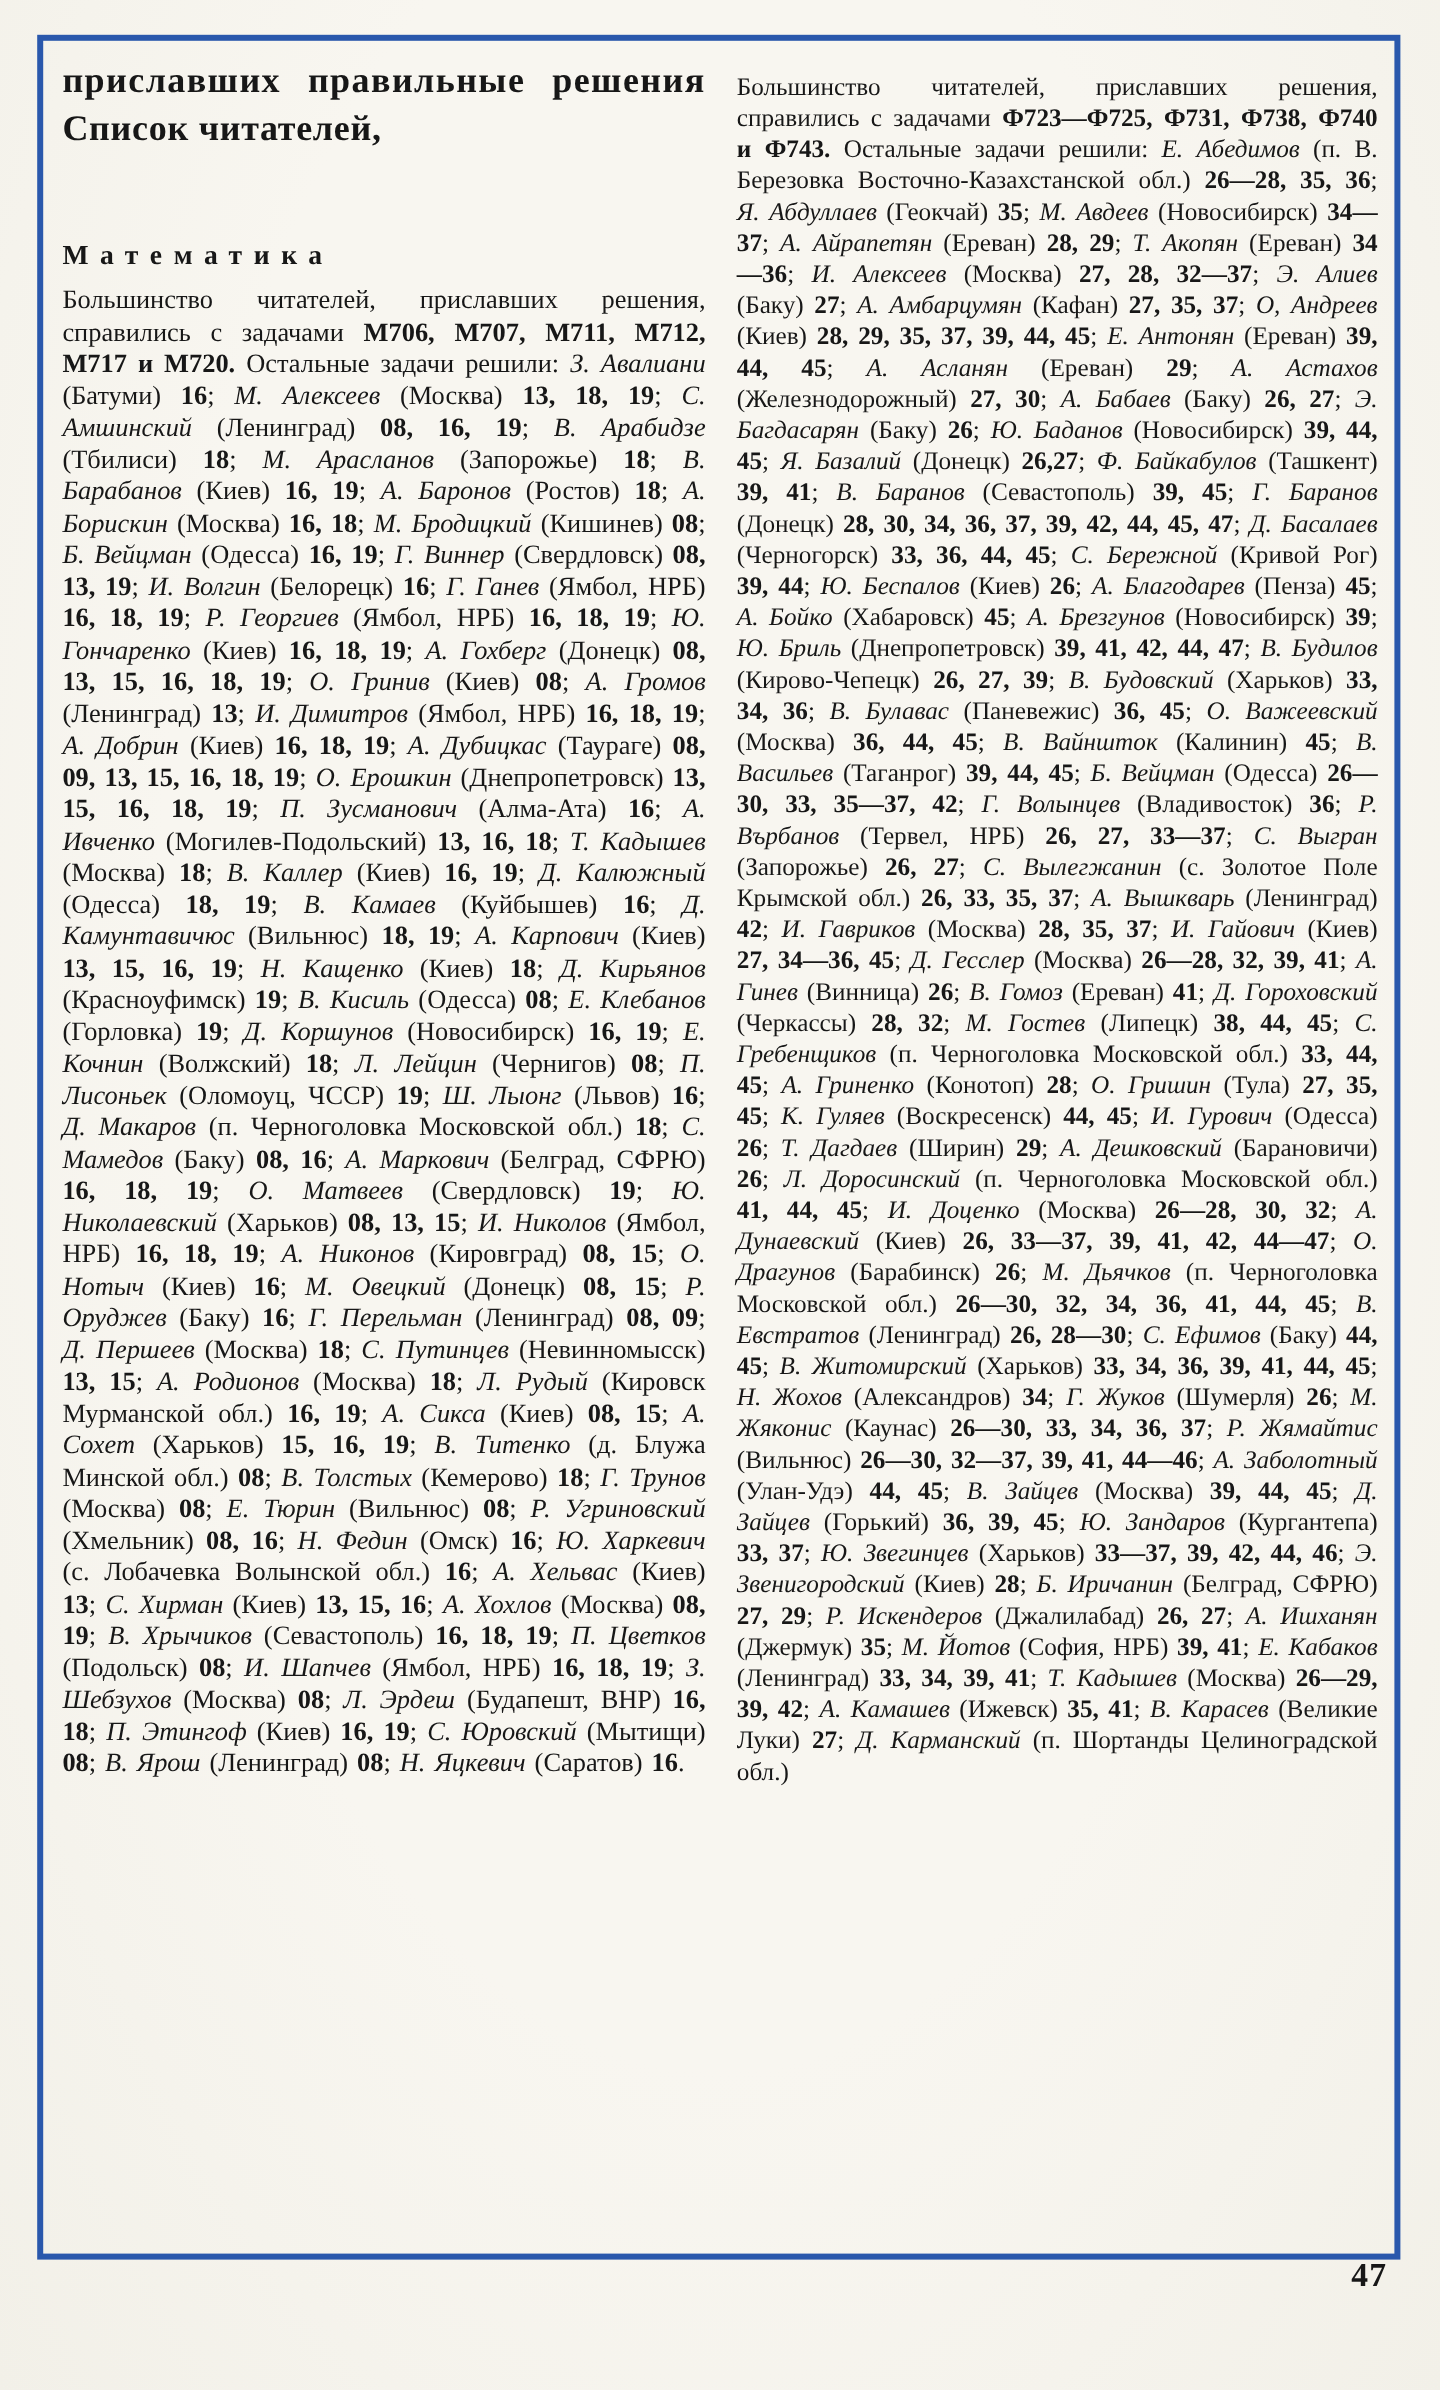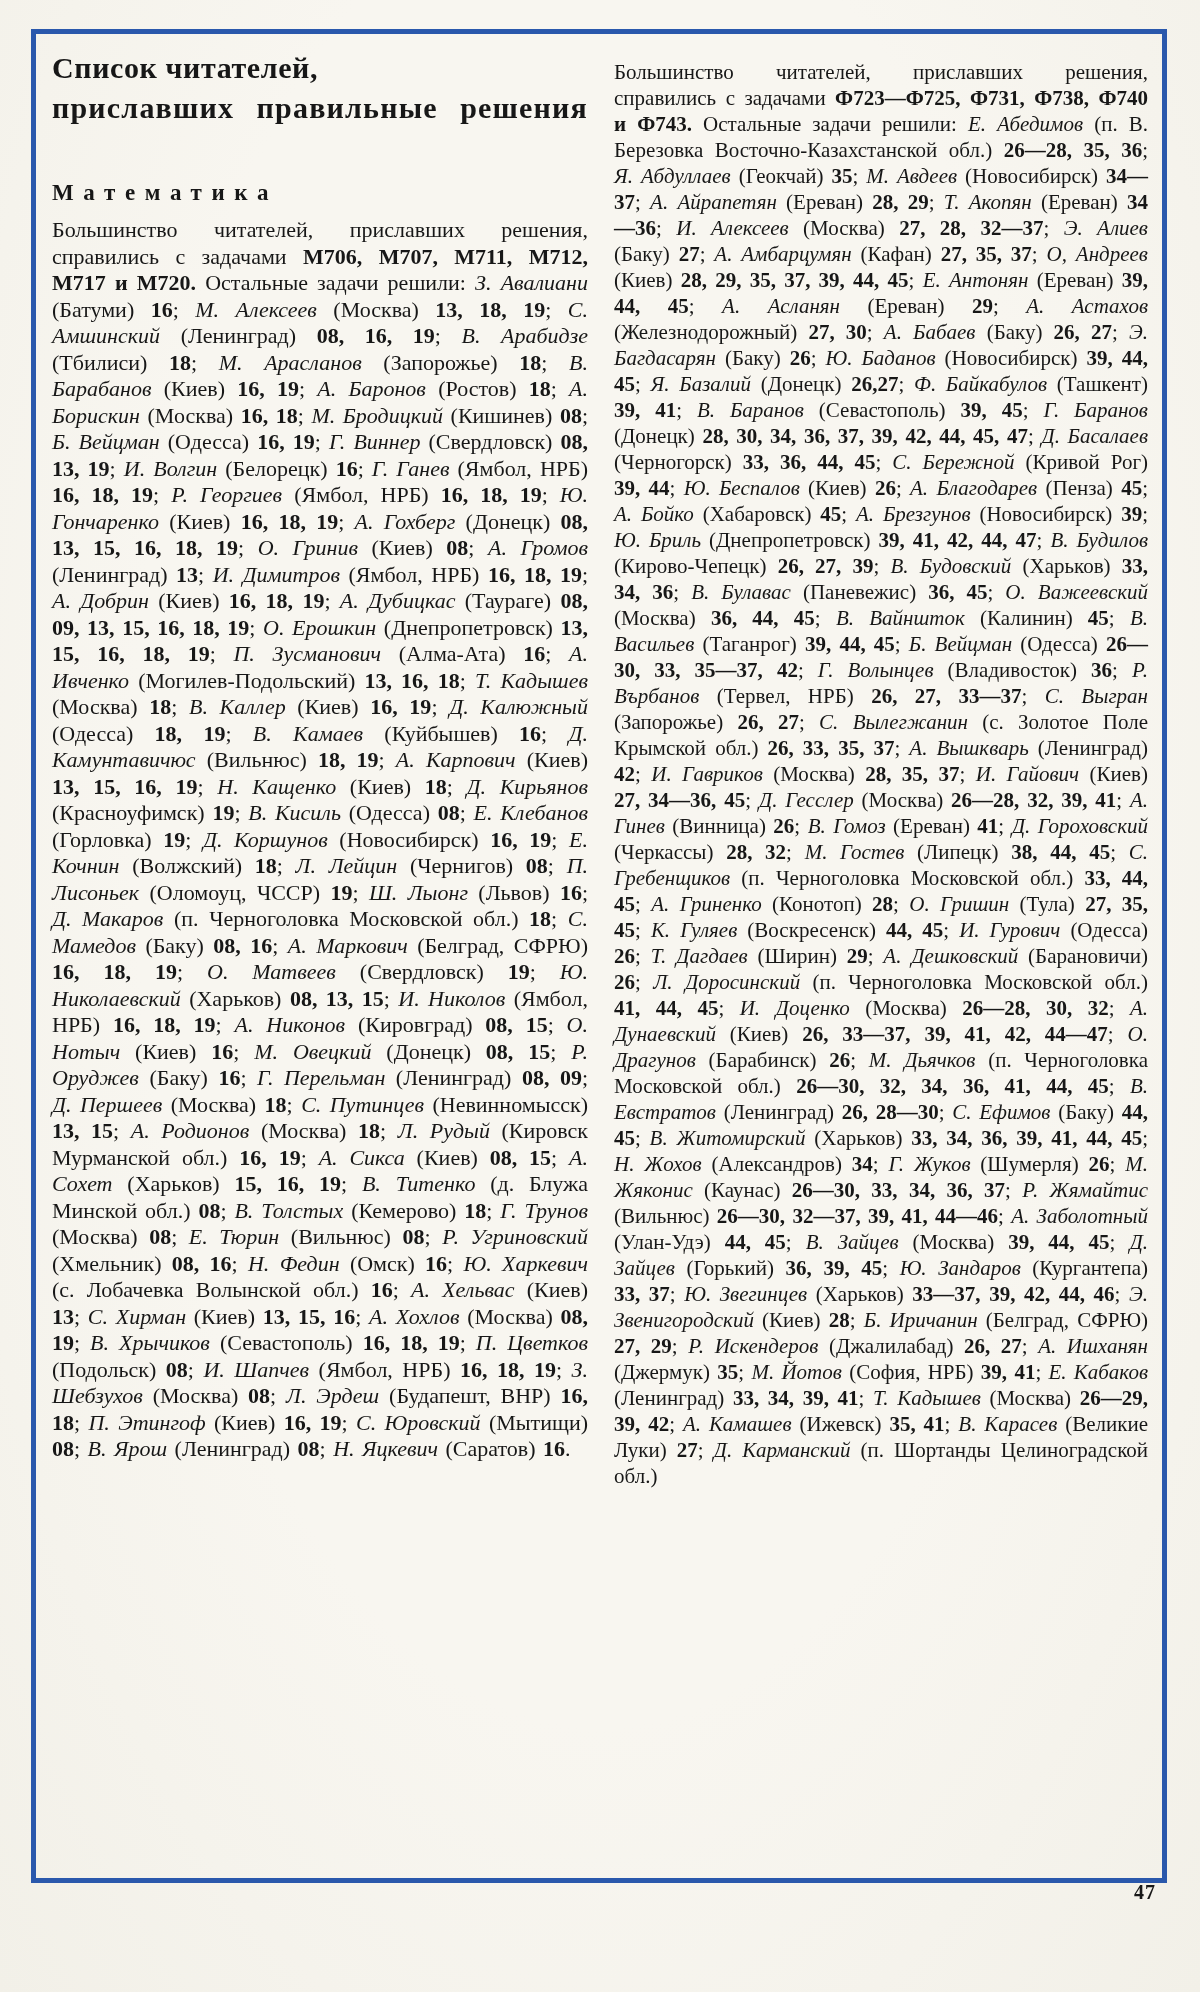--- a/index.html
+++ b/index.html
@@ -34,45 +34,45 @@
   }
   .intro{
     margin:26px 0 0 0;
     font-weight:bold;font-size:22px;line-height:28px;
     text-align:justify;word-spacing:2px;
   }
   .sec-heading{
     font-weight:bold;font-size:23px;letter-spacing:0.42em;
     white-space:nowrap;
   }
-  .col-left .sec-heading{margin-top:52px;}
+  .col-left .sec-heading{margin-top:72px;}
   .col-right .sec-heading{margin-top:2px;}
   .body{
     margin:11px 0 0 0;
     text-align:justify;
     word-spacing:0.09em;
   }
   .col-left .body{font-size:22px;line-height:26.5px;}
   .col-right .body{font-size:21px;line-height:26px;}
   .body i{font-style:italic;}
   .body b{font-weight:bold;}
   .page-number{
     position:absolute;top:1881px;left:1056px;width:100px;
-    text-align:right;font-size:20px;font-weight:bold;letter-spacing:1px;
+    text-align:right;font-size:28px;font-weight:bold;letter-spacing:1px;
   }
 </style>
 </head>
 <body>
 
 <div class="frame">
   <div class="cols">
 
     <div class="col-left">
+      <div class="title-line l2">приславших правильные решения</div>
       <div class="title-line">Список читателей,</div>
-      <div class="title-line l2">приславших правильные решения</div>
 
 
       <div class="sec-heading">Математика</div>
       <p class="body"><span>Большинство читателей, приславших решения, справились с задачами </span><b>М706, М707, М711, М712, М717 и М720.</b><span> Остальные задачи решили: </span><span><span><i>З. Авалиани</i> (Батуми) <b>16</b>; </span><span><i>М. Алексеев</i> (Москва) <b>13, 18, 19</b>; </span><span><i>С. Амшинский</i> (Ленинград) <b>08, 16, 19</b>; </span><span><i>В. Арабидзе</i> (Тбилиси) <b>18</b>; </span><span><i>М. Арасланов</i> (Запорожье) <b>18</b>; </span><span><i>В. Барабанов</i> (Киев) <b>16, 19</b>; </span><span><i>А. Баронов</i> (Ростов) <b>18</b>; </span><span><i>А. Борискин</i> (Москва) <b>16, 18</b>; </span><span><i>М. Бродицкий</i> (Кишинев) <b>08</b>; </span><span><i>Б. Вейцман</i> (Одесса) <b>16, 19</b>; </span><span><i>Г. Виннер</i> (Свердловск) <b>08, 13, 19</b>; </span><span><i>И. Волгин</i> (Белорецк) <b>16</b>; </span><span><i>Г. Ганев</i> (Ямбол, НРБ) <b>16, 18, 19</b>; </span><span><i>Р. Георгиев</i> (Ямбол, НРБ) <b>16, 18, 19</b>; </span><span><i>Ю. Гончаренко</i> (Киев) <b>16, 18, 19</b>; </span><span><i>А. Гохберг</i> (Донецк) <b>08, 13, 15, 16, 18, 19</b>; </span><span><i>О. Гринив</i> (Киев) <b>08</b>; </span><span><i>А. Громов</i> (Ленинград) <b>13</b>; </span><span><i>И. Димитров</i> (Ямбол, НРБ) <b>16, 18, 19</b>; </span><span><i>А. Добрин</i> (Киев) <b>16, 18, 19</b>; </span><span><i>А. Дубицкас</i> (Таураге) <b>08, 09, 13, 15, 16, 18, 19</b>; </span><span><i>О. Ерошкин</i> (Днепропетровск) <b>13, 15, 16, 18, 19</b>; </span><span><i>П. Зусманович</i> (Алма-Ата) <b>16</b>; </span><span><i>А. Ивченко</i> (Могилев-Подольский) <b>13, 16, 18</b>; </span><span><i>Т. Кадышев</i> (Москва) <b>18</b>; </span><span><i>В. Каллер</i> (Киев) <b>16, 19</b>; </span><span><i>Д. Калюжный</i> (Одесса) <b>18, 19</b>; </span><span><i>В. Камаев</i> (Куйбышев) <b>16</b>; </span><span><i>Д. Камунтавичюс</i> (Вильнюс) <b>18, 19</b>; </span><span><i>А. Карпович</i> (Киев) <b>13, 15, 16, 19</b>; </span><span><i>Н. Кащенко</i> (Киев) <b>18</b>; </span><span><i>Д. Кирьянов</i> (Красноуфимск) <b>19</b>; </span><span><i>В. Кисиль</i> (Одесса) <b>08</b>; </span><span><i>Е. Клебанов</i> (Горловка) <b>19</b>; </span><span><i>Д. Коршунов</i> (Новосибирск) <b>16, 19</b>; </span><span><i>Е. Кочнин</i> (Волжский) <b>18</b>; </span><span><i>Л. Лейцин</i> (Чернигов) <b>08</b>; </span><span><i>П. Лисоньек</i> (Оломоуц, ЧССР) <b>19</b>; </span><span><i>Ш. Лыонг</i> (Львов) <b>16</b>; </span><span><i>Д. Макаров</i> (п. Черноголовка Московской обл.) <b>18</b>; </span><span><i>С. Мамедов</i> (Баку) <b>08, 16</b>; </span><span><i>А. Маркович</i> (Белград, СФРЮ) <b>16, 18, 19</b>; </span><span><i>О. Матвеев</i> (Свердловск) <b>19</b>; </span><span><i>Ю. Николаевский</i> (Харьков) <b>08, 13, 15</b>; </span><span><i>И. Николов</i> (Ямбол, НРБ) <b>16, 18, 19</b>; </span><span><i>А. Никонов</i> (Кировград) <b>08, 15</b>; </span><span><i>О. Нотыч</i> (Киев) <b>16</b>; </span><span><i>М. Овецкий</i> (Донецк) <b>08, 15</b>; </span><span><i>Р. Оруджев</i> (Баку) <b>16</b>; </span><span><i>Г. Перельман</i> (Ленинград) <b>08, 09</b>; </span><span><i>Д. Першеев</i> (Москва) <b>18</b>; </span><span><i>С. Путинцев</i> (Невинномысск) <b>13, 15</b>; </span><span><i>А. Родионов</i> (Москва) <b>18</b>; </span><span><i>Л. Рудый</i> (Кировск Мурманской обл.) <b>16, 19</b>; </span><span><i>А. Сикса</i> (Киев) <b>08, 15</b>; </span><span><i>А. Сохет</i> (Харьков) <b>15, 16, 19</b>; </span><span><i>В. Титенко</i> (д. Блужа Минской обл.) <b>08</b>; </span><span><i>В. Толстых</i> (Кемерово) <b>18</b>; </span><span><i>Г. Трунов</i> (Москва) <b>08</b>; </span><span><i>Е. Тюрин</i> (Вильнюс) <b>08</b>; </span><span><i>Р. Угриновский</i> (Хмельник) <b>08, 16</b>; </span><span><i>Н. Федин</i> (Омск) <b>16</b>; </span><span><i>Ю. Харкевич</i> (с. Лобачевка Волынской обл.) <b>16</b>; </span><span><i>А. Хельвас</i> (Киев) <b>13</b>; </span><span><i>С. Хирман</i> (Киев) <b>13, 15, 16</b>; </span><span><i>А. Хохлов</i> (Москва) <b>08, 19</b>; </span><span><i>В. Хрычиков</i> (Севастополь) <b>16, 18, 19</b>; </span><span><i>П. Цветков</i> (Подольск) <b>08</b>; </span><span><i>И. Шапчев</i> (Ямбол, НРБ) <b>16, 18, 19</b>; </span><span><i>З. Шебзухов</i> (Москва) <b>08</b>; </span><span><i>Л. Эрдеш</i> (Будапешт, ВНР) <b>16, 18</b>; </span><span><i>П. Этингоф</i> (Киев) <b>16, 19</b>; </span><span><i>С. Юровский</i> (Мытищи) <b>08</b>; </span><span><i>В. Ярош</i> (Ленинград) <b>08</b>; </span><span><i>Н. Яцкевич</i> (Саратов) <b>16</b>.</span></span></p>
     </div>
 
     <div class="col-right">
       <p class="body"><span>Большинство читателей, приславших решения, справились с задачами </span><b>Ф723—Ф725, Ф731, Ф738, Ф740 и Ф743.</b><span> Остальные задачи решили: </span><span><span><i>Е. Абедимов</i> (п. В. Березовка Восточно-Казахстанской обл.) <b>26—28, 35, 36</b>; </span><span><i>Я. Абдуллаев</i> (Геокчай) <b>35</b>; </span><span><i>М. Авдеев</i> (Новосибирск) <b>34—37</b>; </span><span><i>А. Айрапетян</i> (Ереван) <b>28, 29</b>; </span><span><i>Т. Акопян</i> (Ереван) <b>34—36</b>; </span><span><i>И. Алексеев</i> (Москва) <b>27, 28, 32—37</b>; </span><span><i>Э. Алиев</i> (Баку) <b>27</b>; </span><span><i>А. Амбарцумян</i> (Кафан) <b>27, 35, 37</b>; </span><span><i>О, Андреев</i> (Киев) <b>28, 29, 35, 37, 39, 44, 45</b>; </span><span><i>Е. Антонян</i> (Ереван) <b>39, 44, 45</b>; </span><span><i>А. Асланян</i> (Ереван) <b>29</b>; </span><span><i>А. Астахов</i> (Железнодорожный) <b>27, 30</b>; </span><span><i>А. Бабаев</i> (Баку) <b>26, 27</b>; </span><span><i>Э. Багдасарян</i> (Баку) <b>26</b>; </span><span><i>Ю. Баданов</i> (Новосибирск) <b>39, 44, 45</b>; </span><span><i>Я. Базалий</i> (Донецк) <b>26,27</b>; </span><span><i>Ф. Байкабулов</i> (Ташкент) <b>39, 41</b>; </span><span><i>В. Баранов</i> (Севастополь) <b>39, 45</b>; </span><span><i>Г. Баранов</i> (Донецк) <b>28, 30, 34, 36, 37, 39, 42, 44, 45, 47</b>; </span><span><i>Д. Басалаев</i> (Черногорск) <b>33, 36, 44, 45</b>; </span><span><i>С. Бережной</i> (Кривой Рог) <b>39, 44</b>; </span><span><i>Ю. Беспалов</i> (Киев) <b>26</b>; </span><span><i>А. Благодарев</i> (Пенза) <b>45</b>; </span><span><i>А. Бойко</i> (Хабаровск) <b>45</b>; </span><span><i>А. Брезгунов</i> (Новосибирск) <b>39</b>; </span><span><i>Ю. Бриль</i> (Днепропетровск) <b>39, 41, 42, 44, 47</b>; </span><span><i>В. Будилов</i> (Кирово-Чепецк) <b>26, 27, 39</b>; </span><span><i>В. Будовский</i> (Харьков) <b>33, 34, 36</b>; </span><span><i>В. Булавас</i> (Паневежис) <b>36, 45</b>; </span><span><i>О. Важеевский</i> (Москва) <b>36, 44, 45</b>; </span><span><i>В. Вайншток</i> (Калинин) <b>45</b>; </span><span><i>В. Васильев</i> (Таганрог) <b>39, 44, 45</b>; </span><span><i>Б. Вейцман</i> (Одесса) <b>26—30, 33, 35—37, 42</b>; </span><span><i>Г. Волынцев</i> (Владивосток) <b>36</b>; </span><span><i>Р. Върбанов</i> (Тервел, НРБ) <b>26, 27, 33—37</b>; </span><span><i>С. Выгран</i> (Запорожье) <b>26, 27</b>; </span><span><i>С. Вылегжанин</i> (с. Золотое Поле Крымской обл.) <b>26, 33, 35, 37</b>; </span><span><i>А. Вышкварь</i> (Ленинград) <b>42</b>; </span><span><i>И. Гавриков</i> (Москва) <b>28, 35, 37</b>; </span><span><i>И. Гайович</i> (Киев) <b>27, 34—36, 45</b>; </span><span><i>Д. Гесслер</i> (Москва) <b>26—28, 32, 39, 41</b>; </span><span><i>А. Гинев</i> (Винница) <b>26</b>; </span><span><i>В. Гомоз</i> (Ереван) <b>41</b>; </span><span><i>Д. Гороховский</i> (Черкассы) <b>28, 32</b>; </span><span><i>М. Гостев</i> (Липецк) <b>38, 44, 45</b>; </span><span><i>С. Гребенщиков</i> (п. Черноголовка Московской обл.) <b>33, 44, 45</b>; </span><span><i>А. Гриненко</i> (Конотоп) <b>28</b>; </span><span><i>О. Гришин</i> (Тула) <b>27, 35, 45</b>; </span><span><i>К. Гуляев</i> (Воскресенск) <b>44, 45</b>; </span><span><i>И. Гурович</i> (Одесса) <b>26</b>; </span><span><i>Т. Дагдаев</i> (Ширин) <b>29</b>; </span><span><i>А. Дешковский</i> (Барановичи) <b>26</b>; </span><span><i>Л. Доросинский</i> (п. Черноголовка Московской обл.) <b>41, 44, 45</b>; </span><span><i>И. Доценко</i> (Москва) <b>26—28, 30, 32</b>; </span><span><i>А. Дунаевский</i> (Киев) <b>26, 33—37, 39, 41, 42, 44—47</b>; </span><span><i>О. Драгунов</i> (Барабинск) <b>26</b>; </span><span><i>М. Дьячков</i> (п. Черноголовка Московской обл.) <b>26—30, 32, 34, 36, 41, 44, 45</b>; </span><span><i>В. Евстратов</i> (Ленинград) <b>26, 28—30</b>; </span><span><i>С. Ефимов</i> (Баку) <b>44, 45</b>; </span><span><i>В. Житомирский</i> (Харьков) <b>33, 34, 36, 39, 41, 44, 45</b>; </span><span><i>Н. Жохов</i> (Александров) <b>34</b>; </span><span><i>Г. Жуков</i> (Шумерля) <b>26</b>; </span><span><i>М. Жяконис</i> (Каунас) <b>26—30, 33, 34, 36, 37</b>; </span><span><i>Р. Жямайтис</i> (Вильнюс) <b>26—30, 32—37, 39, 41, 44—46</b>; </span><span><i>А. Заболотный</i> (Улан-Удэ) <b>44, 45</b>; </span><span><i>В. Зайцев</i> (Москва) <b>39, 44, 45</b>; </span><span><i>Д. Зайцев</i> (Горький) <b>36, 39, 45</b>; </span><span><i>Ю. Зандаров</i> (Кургантепа) <b>33, 37</b>; </span><span><i>Ю. Звегинцев</i> (Харьков) <b>33—37, 39, 42, 44, 46</b>; </span><span><i>Э. Звенигородский</i> (Киев) <b>28</b>; </span><span><i>Б. Иричанин</i> (Белград, СФРЮ) <b>27, 29</b>; </span><span><i>Р. Искендеров</i> (Джалилабад) <b>26, 27</b>; </span><span><i>А. Ишханян</i> (Джермук) <b>35</b>; </span><span><i>М. Йотов</i> (София, НРБ) <b>39, 41</b>; </span><span><i>Е. Кабаков</i> (Ленинград) <b>33, 34, 39, 41</b>; </span><span><i>Т. Кадышев</i> (Москва) <b>26—29, 39, 42</b>; </span><span><i>А. Камашев</i> (Ижевск) <b>35, 41</b>; </span><span><i>В. Карасев</i> (Великие Луки) <b>27</b>; </span><span><i>Д. Карманский</i> (п. Шортанды Целиноградской обл.)</span></span></p>
     </div>
 

